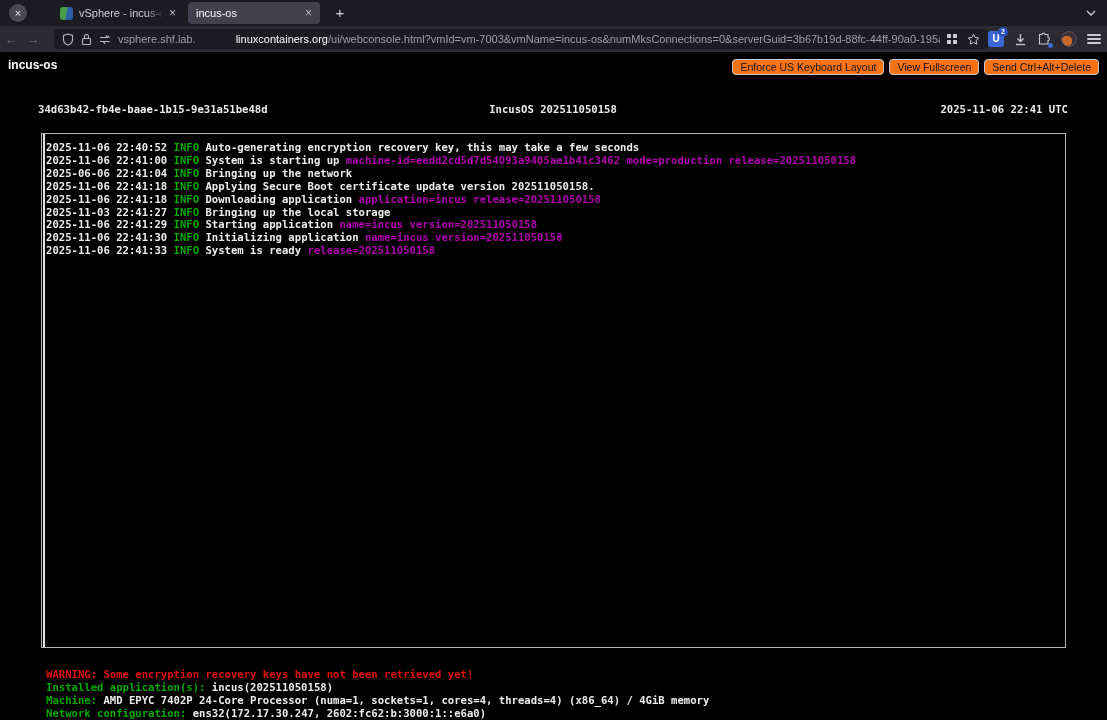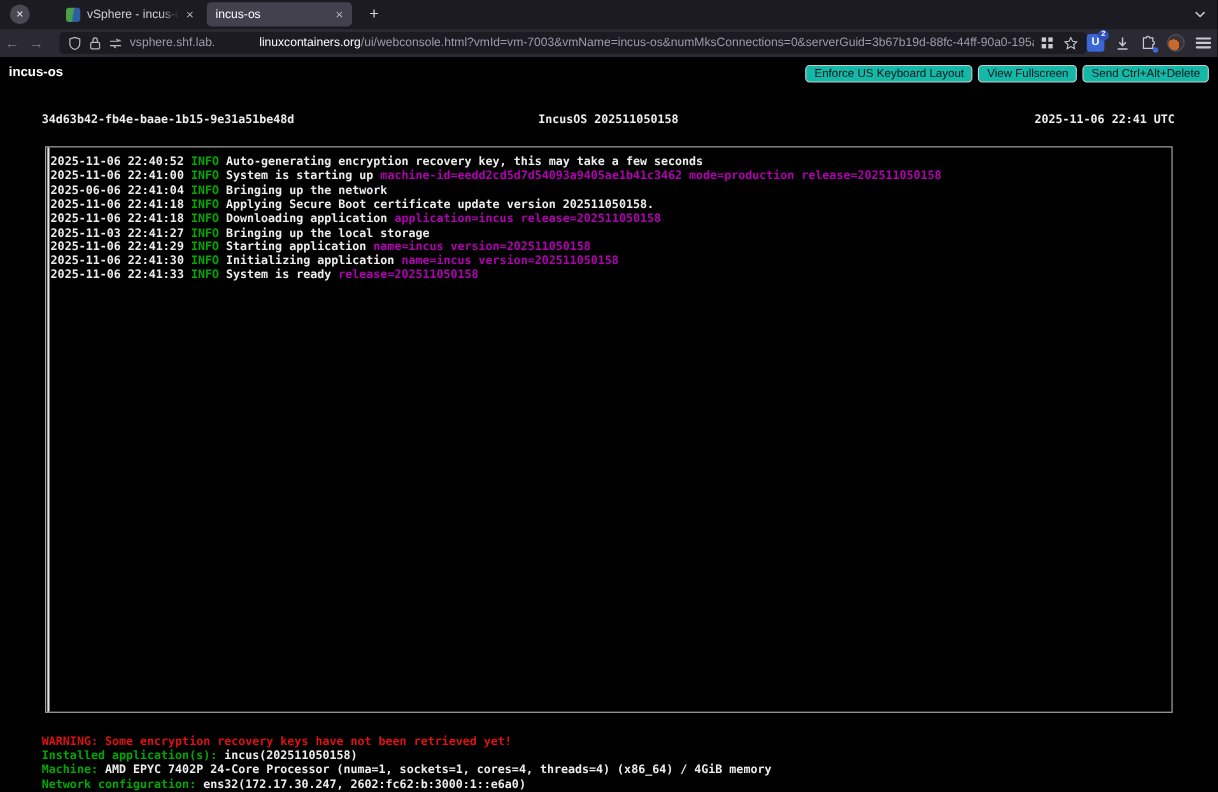--- a/index.html
+++ b/index.html
@@ -33,35 +33,35 @@
   .avatar { width:16px; height:16px; border-radius:50%; background:radial-gradient(circle at 35% 65%, #c96a2a 0 40%, #3a3038 42% 100%); border:1px solid #55545e; }
   .hamburger { width:14px; height:10px; display:flex; flex-direction:column; justify-content:space-between; }
   .hamburger i { display:block; height:1.6px; background:#c9c9d2; border-radius:1px; }
   .ext-dot { position:absolute; right:-2px; bottom:-2px; width:5px; height:5px; border-radius:50%; background:#3a66d6; }
   .rel { position:relative; }
 
   
   .content { position:absolute; left:0; top:52px; width:1107px; height:668px; background:#000; }
   .page-title { position:absolute; left:8px; top:6px; color:#fff; font-size:12px; font-weight:bold; }
   .vm-buttons { position:absolute; right:8px; top:7px; display:flex; gap:5px; }
-  .vm-buttons button { background:#14b8a6; color:#15141a; border:1px solid #c9c9ce; border-radius:4px; font-size:10.5px; padding:1px 7px; font-family:"Liberation Sans",sans-serif;text-align:right; }
+  .vm-buttons button { background:#f97316; color:#15141a; border:1px solid #c9c9ce; border-radius:4px; font-size:10.5px; padding:1px 7px; font-family:"Liberation Sans",sans-serif;text-align:right; }
 
   .mono { font-family:"DejaVu Sans Mono","Liberation Mono",monospace; font-weight:bold; }
 
   .console-header { position:absolute; left:38px; top:51px; width:1030px; height:14px; font-size:10.6px; color:#ececec; }
   .ch-left { position:absolute; left:0; top:0;text-align:right; }
   .ch-center { position:absolute; left:0; width:100%; text-align:center; top:0; }
   .ch-right { position:absolute; right:0; top:0; }
 
   .console-box { position:absolute; left:41px; top:81px; width:1025px; height:515px; border:1px solid #b4b4b4;padding-left:25px; }
   .console-scrollbar { position:absolute; left:1px; top:0; width:2px; height:100%; background:#e2e2e2; }
   .console-log { position:absolute; left:4px; top:7px; right:2px; font-size:10.6px; line-height:12.9px; }
   .log-line { white-space:nowrap; }
 
-  .console-footer { position:absolute; left:38px; top:616px; font-size:10.6px; line-height:12.9px; }
+  .console-footer { position:absolute; left:46px; top:616px; font-size:10.6px; line-height:12.9px; }
   .footer-line { white-space:nowrap; }
 
   .c-text { color:#ececec; }
   .c-info { color:#00a800; }
   .c-kv { color:#b000b0;margin-top:44px; }
   .c-warn { color:#dd1111; }
   .c-label { color:#00a800; }
 
   svg { display:block; }
 </style>

